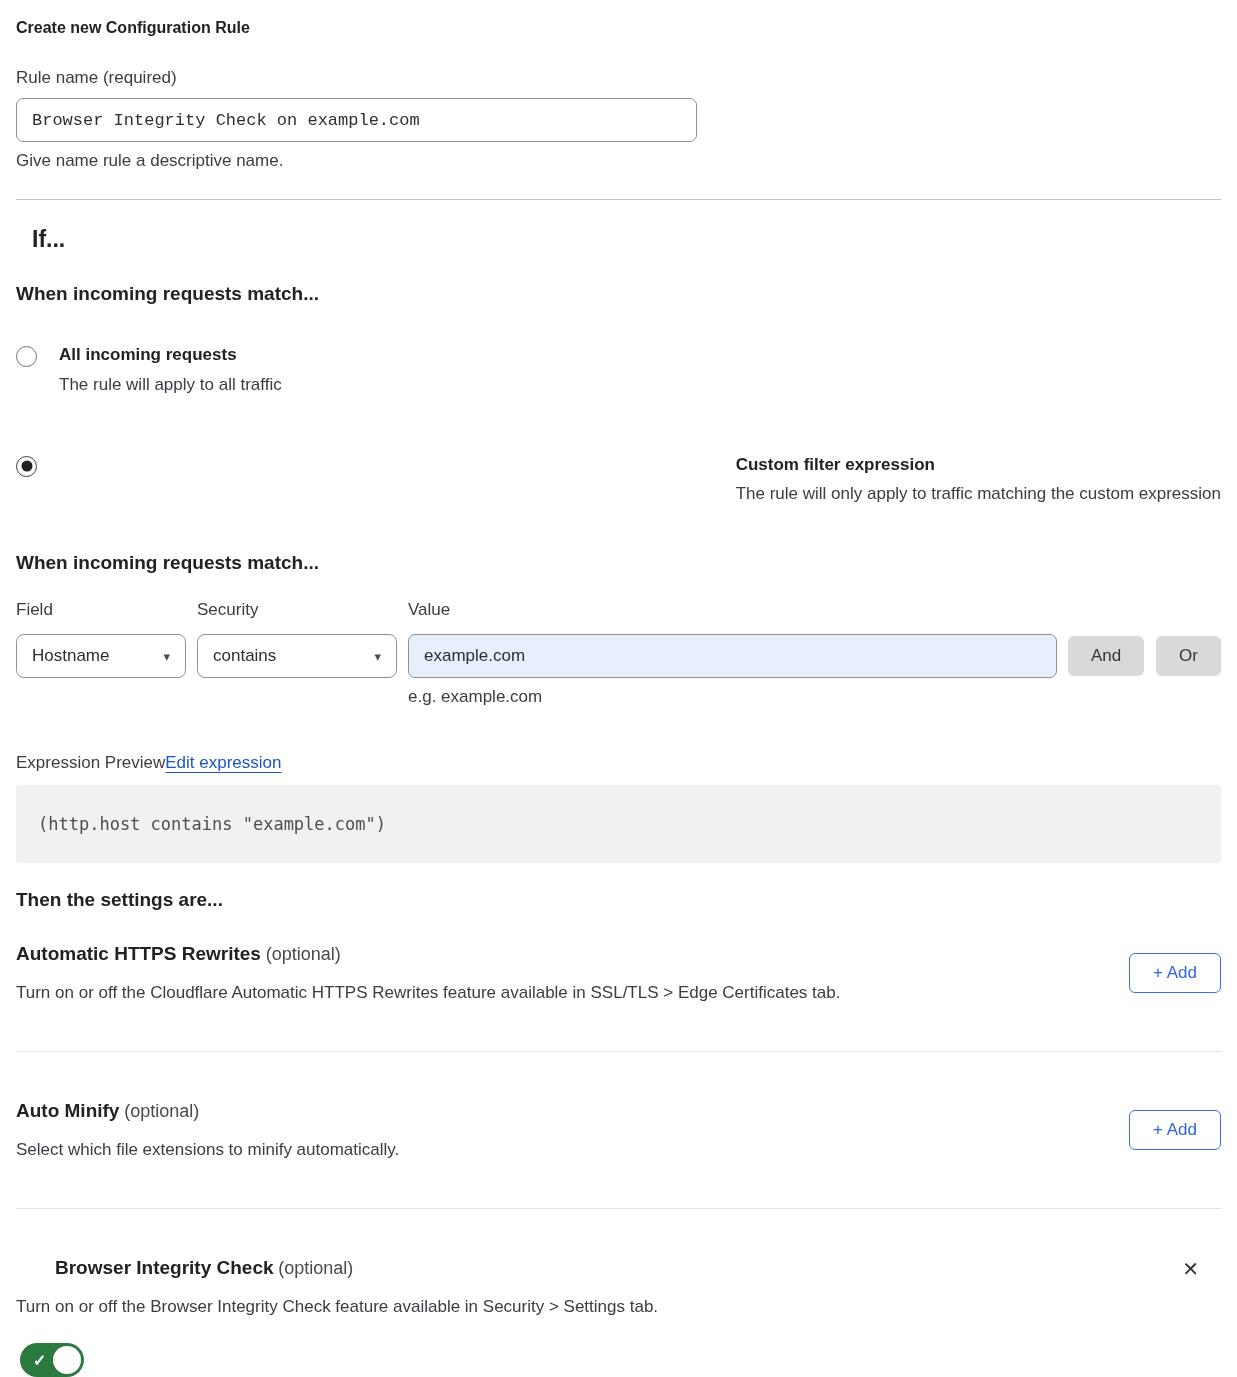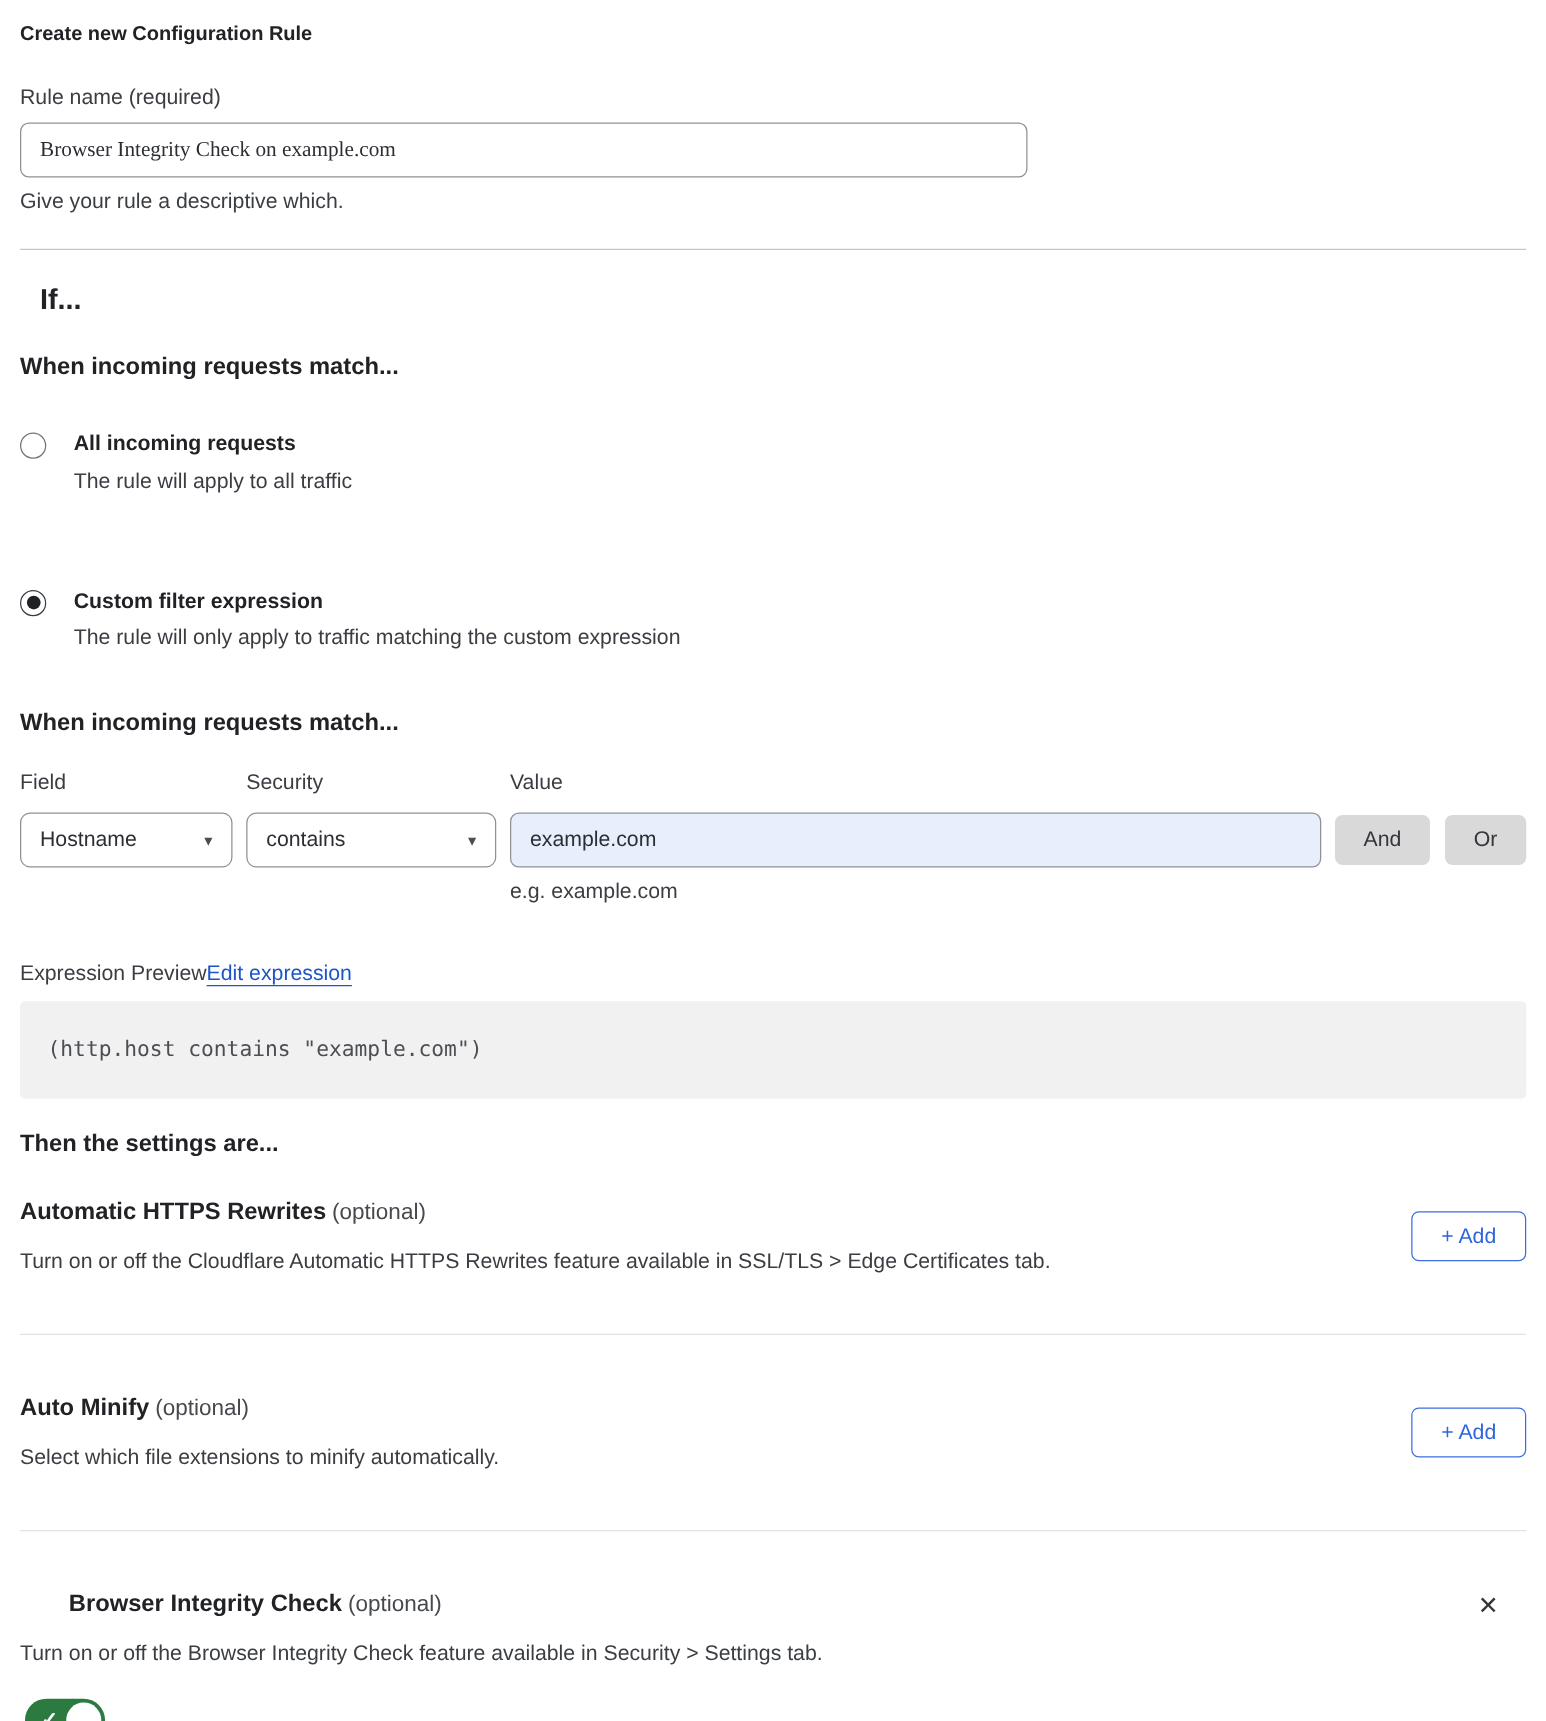--- a/index.html
+++ b/index.html
@@ -11,34 +11,34 @@
   }
   .page { padding: 0 16px; }
 
   .page-title {
     font-size: 16px; font-weight: 700; color: #202225;
     margin: 18px 0 0 0; line-height: 1.2;
   }
 
   .field-label { margin-top: 31px; color: #3a3d42; }
   .text-input {
-    display: block; margin-top: 10px; width: 806px; height: 44px;
+    display: block; margin-top: 10px; width: 681px; height: 44px;
     border: 1px solid #8f9196; border-radius: 7px; padding: 0 15px;
-    font-family: Liberation Serif, serif; font-size: 17px; color: #2b2e33;
+    font-family: Liberation Mono, monospace; font-size: 17px; color: #2b2e33;
     background: #ffffff; outline: none;
   }
   .help-text { margin-top: 9px; color: #3a3d42; }
 
   .divider { border: none; border-top: 1px solid #c6c6c6; margin: 28px 0 0 0; }
 
   .h-if { font-size: 23px; font-weight: 700; color: #202225; margin: 26px 0 0 16px; }
   .h-sub { font-size: 19px; font-weight: 700; color: #202225; margin: 30px 0 0 0; }
 
   .radio-option { display: flex; align-items: flex-start; margin-top: 40px; cursor: pointer; }
-  .radio-option + .radio-option { margin-top: 76px; }
+  .radio-option + .radio-option { margin-top: 60px; justify-content: space-between; }
   .radio-circle {
     flex: 0 0 auto; width: 21px; height: 21px; border-radius: 50%;
     border: 1.5px solid #6f747a; background: #fff; margin-top: 1px;
     position: relative;
   }
   .radio-circle.checked { border-color: #3a3d42; }
   .radio-circle.checked::after {
     content: ""; position: absolute; left: 50%; top: 50%;
     width: 11px; height: 11px; border-radius: 50%;
     background: #1f2124; transform: translate(-50%, -50%);
@@ -127,21 +127,21 @@
 </head>
 <body>
 
 <div class="page">
 
   <h1 class="page-title">Create new Configuration Rule</h1>
 
   <div>
     <div class="field-label">Rule name (required)</div>
     <input type="text" class="text-input" value="Browser Integrity Check on example.com" style="">
-    <div class="help-text">Give your rule a descriptive which.</div>
+    <div class="help-text">Give name rule a descriptive name.</div>
   </div>
 
   <hr class="divider">
 
   <h2 class="h-if">If...</h2>
   <h3 class="h-sub">When incoming requests match...</h3>
 
   <div class="radio-option">
     <span class="radio-circle"></span>
     <div class="radio-text">

